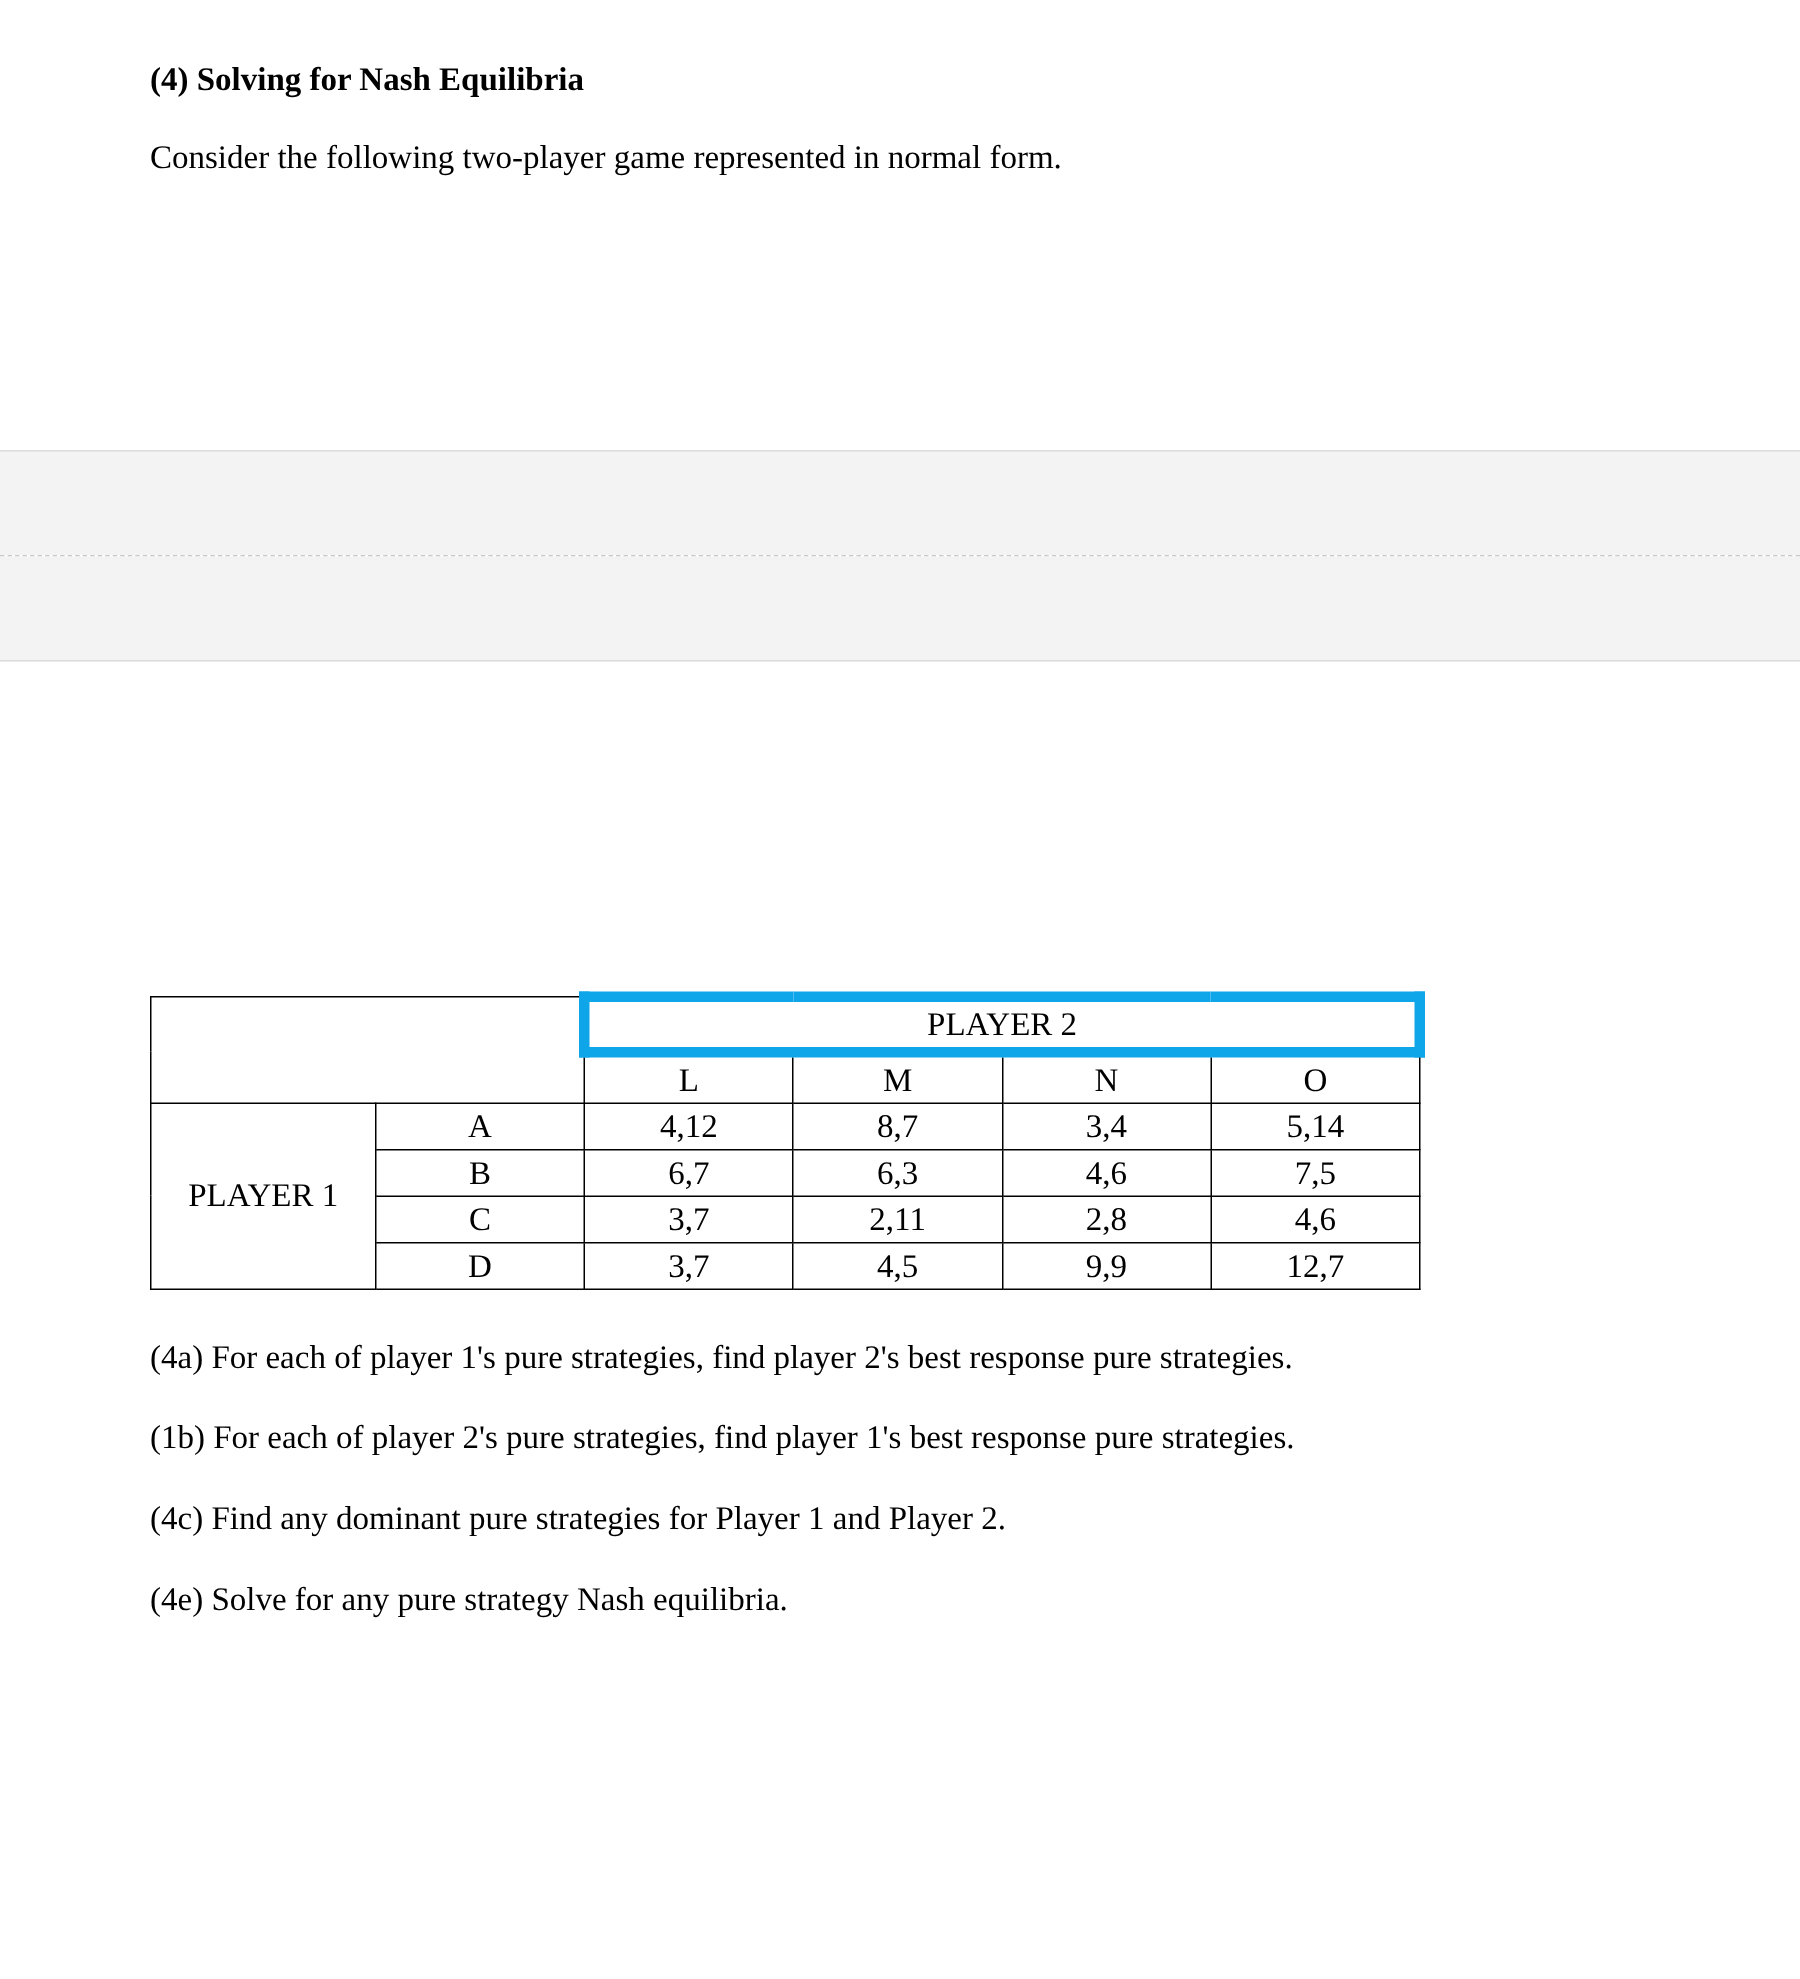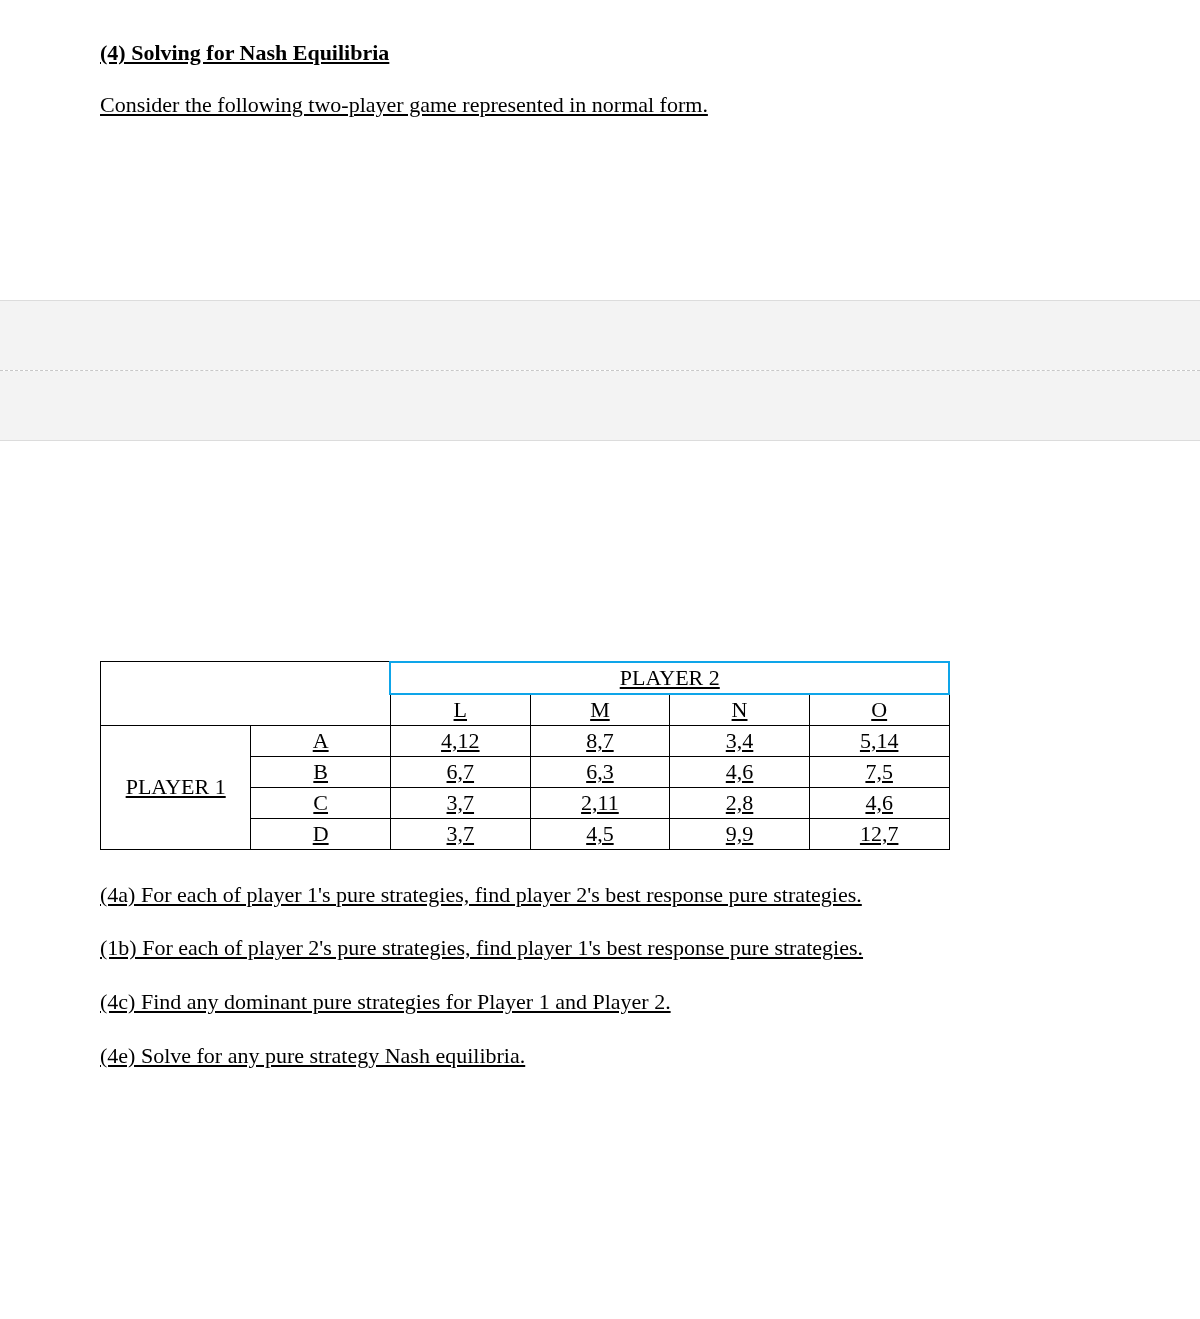--- a/index.html
+++ b/index.html
@@ -5,21 +5,20 @@
     * { box-sizing: border-box; margin: 0; padding: 0; }
     body { 
       font-family: "Times New Roman", Times, serif;
       font-size: 22px;
       color: #000;
       background: #fff;
       width: 1200px;
     }
     .content {
       padding: 40px 100px 40px 100px;
-      text-decoration: underline;
     }
     .title {
       font-weight: bold;
       margin-bottom: 24px;
     }
     .intro {
       line-height: 1.35;
       margin-bottom: 40px;
     }
     .separator-zone {
@@ -51,21 +50,21 @@
       padding: 2px 8px;
       font-weight: normal;
       font-size: 22px;
       height: 30px;
     }
     .game-table .corner {
       border-left: 1px solid #000;
       border-top: 1px solid #000;
     }
     .game-table .player2-header {
-      border: 2px solid #0ea5e9;
+      border: 7px solid #0ea5e9;
       margin-top: 38px;
     }
     .col-wide { width: 140px; }
     .col-narrow { width: 130px; }
     .question {
       margin-bottom: 24px;
       line-height: 1.35;
     }
   </style>
 </head>

